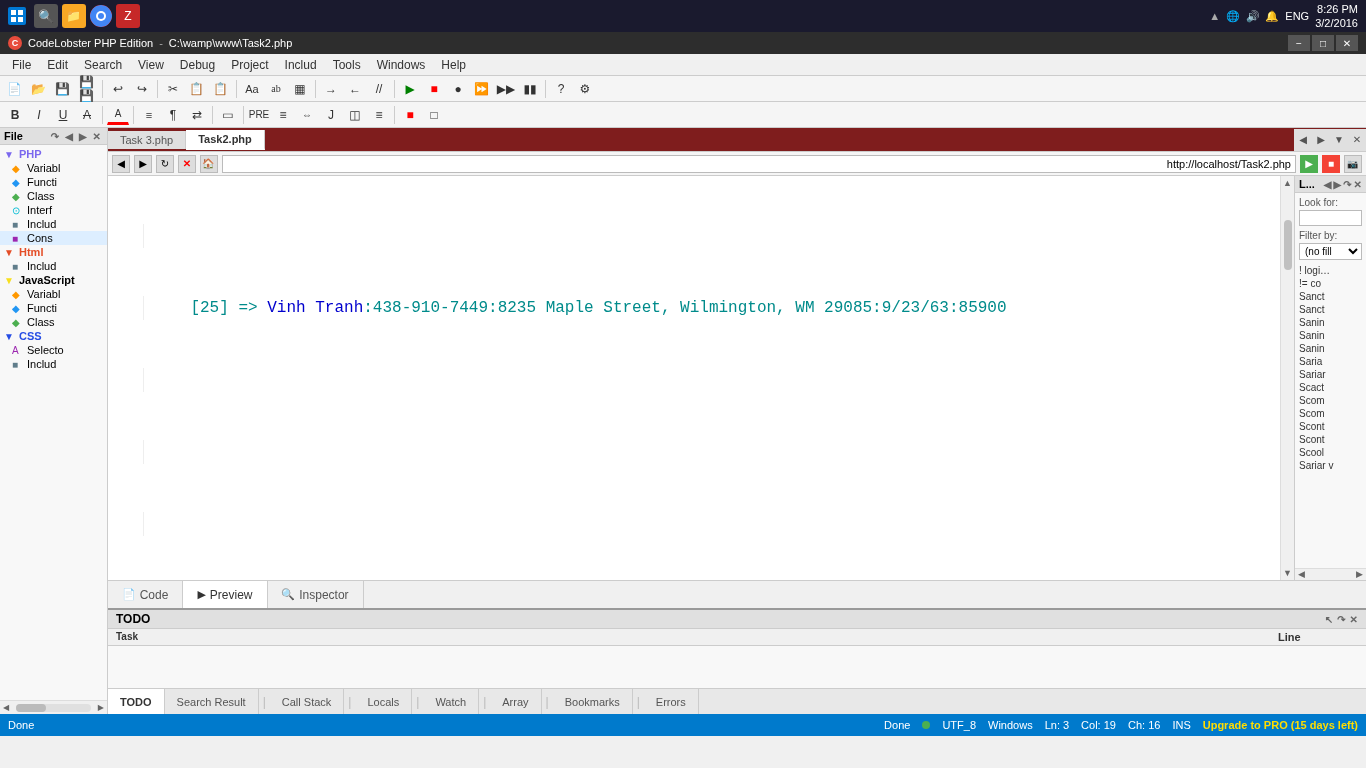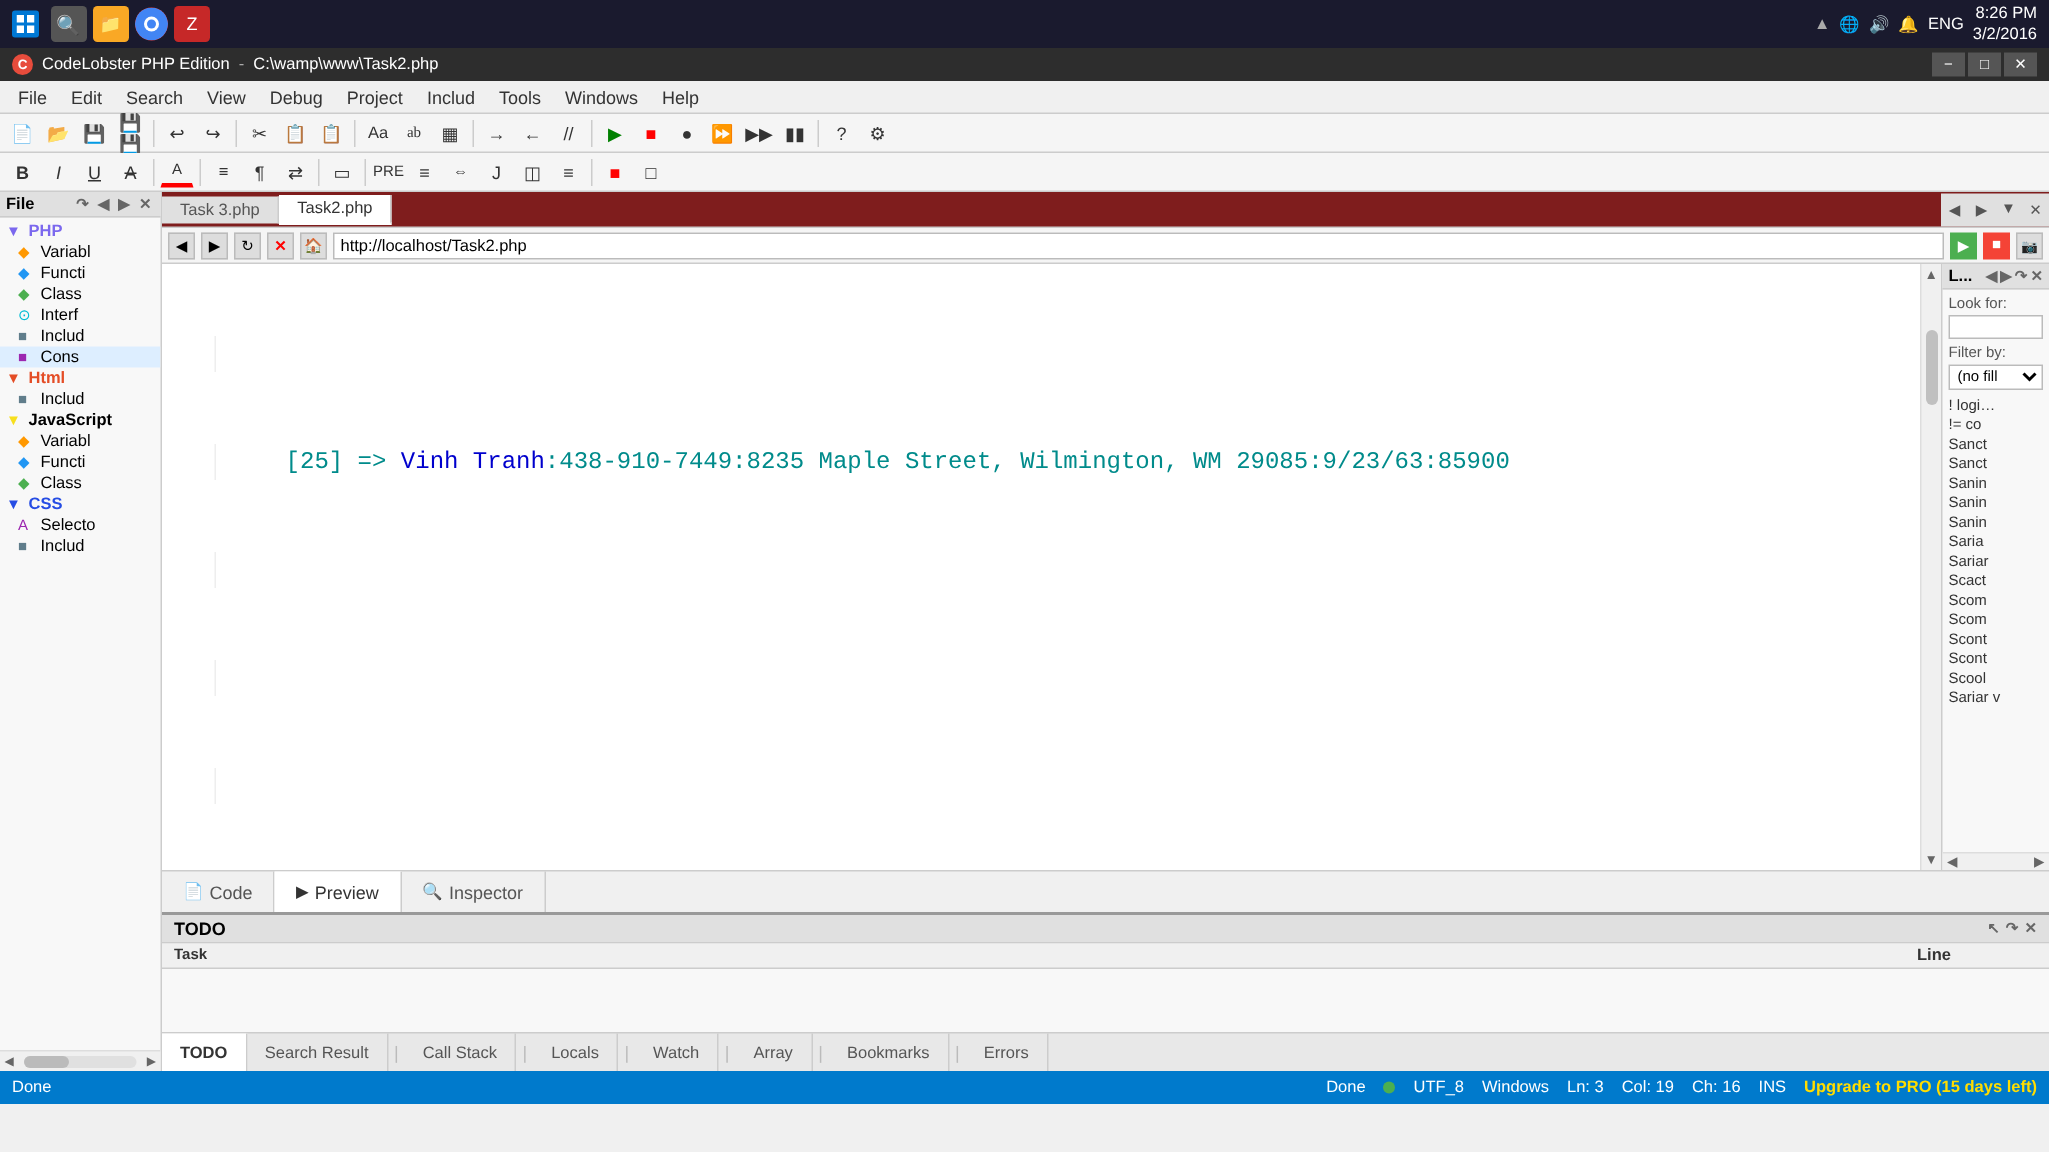--- a/index.html
+++ b/index.html
@@ -41,27 +41,27 @@
     .file-tree { overflow-y: auto; flex: 1; font-size: 11px; padding: 2px 0; }
     .tree-item { padding: 1px 4px; display: flex; align-items: center; gap: 3px; cursor: pointer; white-space: nowrap; overflow: hidden; }
     .tree-indent-1 { padding-left: 12px; }
     .tree-icon { font-size: 10px; width: 12px; }
     .icon-class { color: #4caf50; }
     .icon-func { color: #2196f3; }
     .icon-var { color: #ff9800; }
     .icon-interf { color: #00bcd4; }
     .tab-bar { background: #7f1d1d; display: flex; align-items: center; border-bottom: 1px solid #ccc; height: 24px; }
     .editor-tab { padding: 3px 12px; font-size: 11px; cursor: pointer; border-right: 1px solid #ccc; background: #e0e0e0; color: #555; white-space: nowrap; }
-    .editor-tab.active { background: white; color: #333; font-weight: normal; border-bottom: 2px solid white; }
+    .editor-tab.active { background: white; color: #333; font-weight: bold; border-bottom: 2px solid white; }
     .tab-nav-btn { width: 18px; height: 22px; background: #e0e0e0; border: none; cursor: pointer; display: flex; align-items: center; justify-content: center; font-size: 10px; color: #555; }
 
     
     .addr-bar { background: #f5f5f5; border-bottom: 1px solid #ccc; padding: 2px 4px; display: flex; align-items: center; gap: 4px; height: 24px; }
     .addr-nav-btn { width: 18px; height: 18px; background: #ddd; border: 1px solid #bbb; cursor: pointer; display: flex; align-items: center; justify-content: center; font-size: 10px; }
-    .addr-input { flex: 1; height: 18px; border: 1px solid #bbb; padding: 1px 4px; font-size: 11px; background: white; }
+    .addr-input { flex: 1; height: 18px; border: 1px solid #bbb; padding: 1px 4px; font-size: 11px; background: white; text-align: right; }
     .addr-run-btn { width: 18px; height: 18px; background: #4caf50; border: none; cursor: pointer; display: flex; align-items: center; justify-content: center; color: white; font-size: 10px; }
     .addr-stop-btn { width: 18px; height: 18px; background: #f44336; border: none; cursor: pointer; display: flex; align-items: center; justify-content: center; color: white; font-size: 10px; }
 
     
     .editor-bottom-bar { background: #f0f0f0; border-top: 1px solid #ccc; display: flex; align-items: stretch; height: 28px; }
     .bottom-tab { padding: 4px 14px; font-size: 12px; cursor: pointer; border-right: 1px solid #ccc; display: flex; align-items: center; color: #555; }
     .bottom-tab.active { background: white; color: #333; }
     .bottom-tab-icon { margin-right: 4px; font-size: 11px; }
     .search-result-item { padding: 1px 4px; font-size: 10px; color: #333; cursor: pointer; white-space: nowrap; overflow: hidden; text-overflow: ellipsis; }
 

